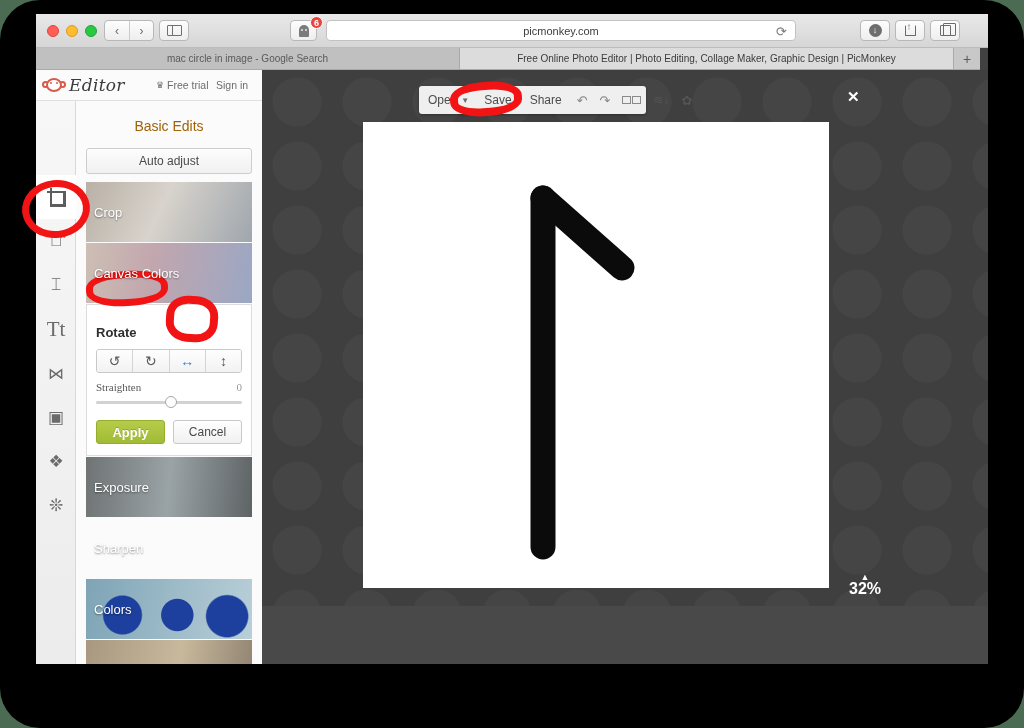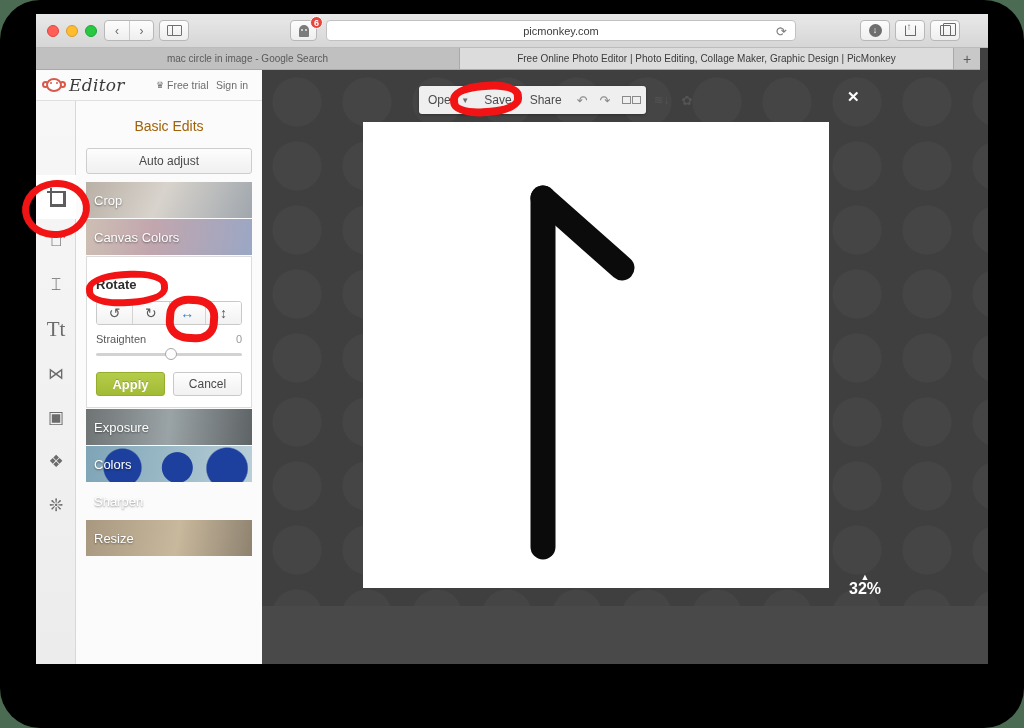--- a/index.html
+++ b/index.html
@@ -173,42 +173,42 @@
     background: #fbfbfb; overflow: hidden;
   }
   #panel-title { font-size: 14px; color: #a16207; text-align: center; padding: 17px 0 14px; }
   #auto-adjust {
     margin: 0 10px 8px; height: 26px; border: 1px solid #cdcdcd; border-radius: 3px;
     background: linear-gradient(#fdfdfd,#f0f0f0);
     display: flex; align-items: center; justify-content: center;
     font-size: 12px; color: #494949;
   }
   .thumb {
-    height: 36px; margin: 0 10px 1px; position: relative; overflow: hidden;
+    height: 60px; margin: 0 10px 1px; position: relative; overflow: hidden;
     display: flex; align-items: center;
   }
   .thumb .lbl {
     position: relative; z-index: 2; color: #fff; font-size: 13px; margin-left: 8px;
     text-shadow: 0 1px 2px rgba(0,0,0,.45);
   }
   .thumb .bg { position: absolute; inset: 0; }
 
   
   #rotate-card {
     margin: 0 10px 1px; background: #fff; border: 1px solid #dcdcdc;
     padding: 20px 9px 11px;
   }
   #rotate-title { font-size: 13px; color: #2e2e2e; font-weight: bold; margin-bottom: 9px; }
   #rot-btns { display: flex; height: 24px; border: 1px solid #c9c9c9; border-radius: 3px; overflow: hidden; }
   .rot-btn { flex: 1; display: flex; align-items: center; justify-content: center;
              background: linear-gradient(#fefefe,#f2f2f2); font-size: 14px; color: #5a5a5a; }
   .rot-btn + .rot-btn { border-left: 1px solid #d4d4d4; }
   .rot-btn.blue { color: #2f7fd0; }
   #straighten-row { display: flex; justify-content: space-between; align-items: baseline;
-                    margin-top: 8px; font-size: 11px; color: #585858; }
+                    margin-top: 8px; font-size: 11px; color: #585858; font-family: Liberation Serif, serif; }
   #straighten-val { color: #9a9a9a; }
   #slider { position: relative; height: 14px; margin-top: 2px; }
   #slider .track { position: absolute; left: 0; right: 0; top: 6px; height: 3px;
                    background: #d2d2d2; border-radius: 2px; }
   #slider .knob { position: absolute; left: 47%; top: 1px; width: 12px; height: 12px;
                   border-radius: 50%; background: #fdfdfd; border: 1px solid #a8a8a8; }
   #rot-actions { display: flex; gap: 8px; margin-top: 11px; }
   #apply-btn { flex: 1; height: 24px; background: linear-gradient(#b5cc4a,#a2bb35);
                border: 1px solid #93ad2c; border-radius: 3px; color: #fff;
                font-size: 13px; font-weight: bold;
@@ -407,26 +407,26 @@
             <div id="apply-btn">Apply</div>
             <div id="cancel-btn">Cancel</div>
           </div>
         </div>
 
         <div class="thumb">
           <div class="bg" style="background:linear-gradient(95deg,#6f7374 0%,#9aa3a6 50%,#5e6365 100%);"></div>
           <span class="lbl">Exposure</span>
         </div>
         <div class="thumb">
+          <div class="bg" style="background:radial-gradient(circle at 70% 30%,#c濃 0,transparent 0),radial-gradient(circle at 72% 28%,#d86ab4 9%,transparent 10%),linear-gradient(100deg,#8d9a6c,#b9b488 60%,#9aa07e);"></div>
+          <span class="lbl">Sharpen</span>
+        </div>
+        <div class="thumb">
           <div class="bg" style="background:radial-gradient(circle at 22% 60%,#1d3f9e 14%,transparent 15%),radial-gradient(circle at 55% 60%,#1d3f9e 16%,transparent 17%),radial-gradient(circle at 85% 62%,#1d3f9e 14%,transparent 15%),linear-gradient(100deg,#7ea4b6,#b9cfd8);"></div>
           <span class="lbl">Colors</span>
-        </div>
-        <div class="thumb">
-          <div class="bg" style="background:radial-gradient(circle at 70% 30%,#c濃 0,transparent 0),radial-gradient(circle at 72% 28%,#d86ab4 9%,transparent 10%),linear-gradient(100deg,#8d9a6c,#b9b488 60%,#9aa07e);"></div>
-          <span class="lbl">Sharpen</span>
         </div>
         <div class="thumb">
           <div class="bg" style="background:linear-gradient(100deg,#a89880,#c8b89c 55%,#8e8270);"></div>
           <span class="lbl">Resize</span>
         </div>
       </div>
 
       <div id="canvas-area">
 
         <div id="pm-toolbar">

